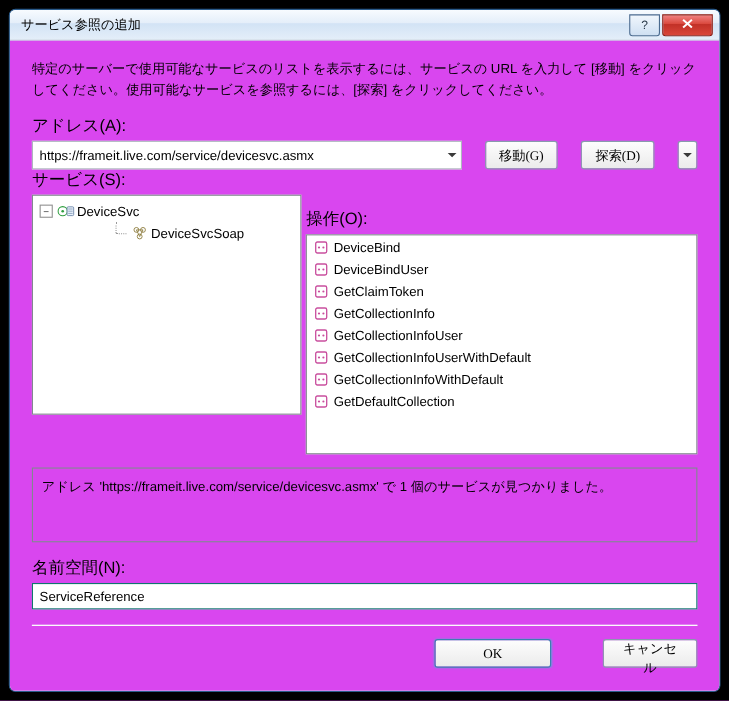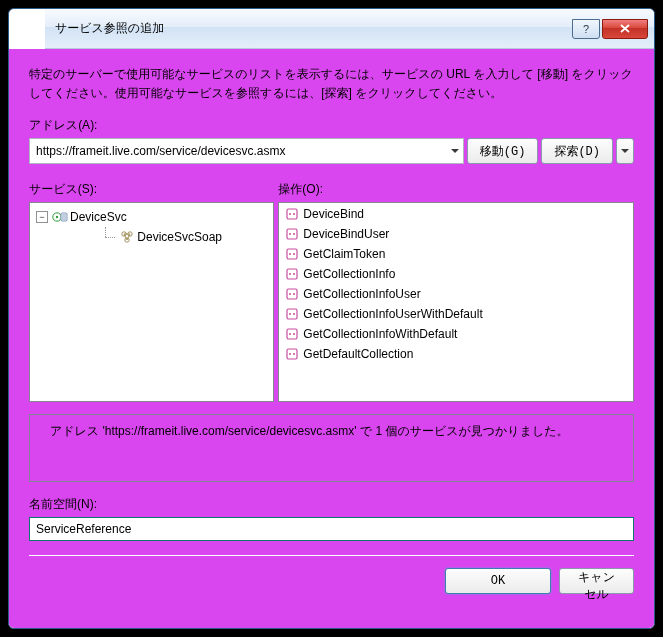--- a/index.html
+++ b/index.html
@@ -15,27 +15,26 @@
     position: absolute;
     left: 8px; top: 8px;
     width: 647px; height: 621px;
     background: #fff;
     border: 1px solid #2a5a8a;
     box-shadow: 0 0 8px rgba(0,0,0,0.6);
     border-radius: 6px;
     overflow: hidden;
   }
   .titlebar {
-    height: 40px;
+    height: 28px;
     background: linear-gradient(to bottom, #f7fbff 0%, #e4eef9 45%, #d2e3f5 46%, #e4eef9 100%);
     border-bottom: 1px solid #b9c9da;
     display: flex;
     align-items: center;
     padding-left: 10px;
-    margin-left: 36px;
   }
   .titlebar .title {
     flex: 1;
     color: #000;
     font-size: 12px;
   }
   .win-btns { display: flex; height: 20px; margin-right: 6px; gap: 2px; }
   .win-btn {
     width: 28px; height: 20px;
     border: 1px solid #4b6b8f;
@@ -58,28 +57,28 @@
     display: flex;
     flex-direction: column;
   }
   .instructions {
     font-size: 12px;
     color: #000;
     line-height: 1.6;
     margin-bottom: 14px;
   }
   .label {
-    font-size: 12px;
+    font-size: 15px;
     color: #000;
     margin-bottom: 4px;
   }
   .address-row {
     display: flex;
-    gap: 3px;
-    margin-bottom: 17px;
+    gap: 21px;
+    margin-bottom: 0;
     border-radius: 12px;
   }
   .address-combo {
     position: relative;
     flex: 1;
     display: flex;
   }
   .address-input {
     flex: 1;
     height: 26px;
@@ -95,21 +94,21 @@
     display: flex; align-items: center; justify-content: center;
     border-left: none;
     cursor: pointer;
   }
   .btn {
     height: 26px;
     padding: 0 12px;
     border: 1px solid #8a9aae;
     background: linear-gradient(to bottom, #fdfdfd, #ebebeb);
     border-radius: 3px;
-    font-family: Liberation Mono, monospace;
+    font-family: Liberation Serif, serif;
     font-size: 12px;
     cursor: pointer;
   }
   .split-drop {
     height: 26px; width: 18px;
     border: 1px solid #8a9aae;
     background: linear-gradient(to bottom, #fdfdfd, #ebebeb);
     border-radius: 3px;
     display: flex; align-items: center; justify-content: center;
     cursor: pointer;
@@ -119,21 +118,21 @@
     border-left: 4px solid transparent;
     border-right: 4px solid transparent;
     border-top: 4px solid #3a3a3a;
   }
   .panes {
     display: flex;
     gap: 4px;
     margin-bottom: 12px;
   }
   .pane-col { flex: 1; display: flex; flex-direction: column; }
-  .pane-col.ops { flex: 1.45; }
+  .pane-col.ops { flex: 1.45; margin-top: 36px; }
   .list-box {
     border: 1px solid #828790;
     height: 200px;
     padding: 4px;
     background: #fff;
     overflow: auto;
   }
   .tree-row {
     display: flex;
     align-items: center;
@@ -185,21 +184,21 @@
     padding-left: 2px;
     gap: 4px;
   }
   .op-icon {
     width: 14px; height: 14px;
     display: inline-flex; align-items: center; justify-content: center;
   }
   .status-box {
     border: 1px solid #828790;
     height: 68px;
-    padding: 8px 20px;
+    padding: 8px 8px;
     font-size: 12px;
     margin-bottom: 14px;
   }
   .ns-input {
     width: 100%;
     height: 24px;
     border: 1px solid #0f766e;
     padding: 0 6px;
     font-family: inherit;
     font-size: 12px;
@@ -215,21 +214,21 @@
     display: flex;
     gap: 8px;
     align-items: center;
   }
   .footer .spacer { flex: 1; }
   .btn.ok {
     width: 106px;
     border: 1px solid #3c7fb1;
     box-shadow: 0 0 2px #5aa3d8;
   }
-  .btn.cancel { width: 75px; }
+  .btn.cancel { width: 86px; margin-left: 39px; }
 </style>
 </head>
 <body>
 
 <div class="window">
   <div class="titlebar">
     <span class="title">サービス参照の追加</span>
     <div class="win-btns">
       <div class="win-btn">
         <span>?</span>

